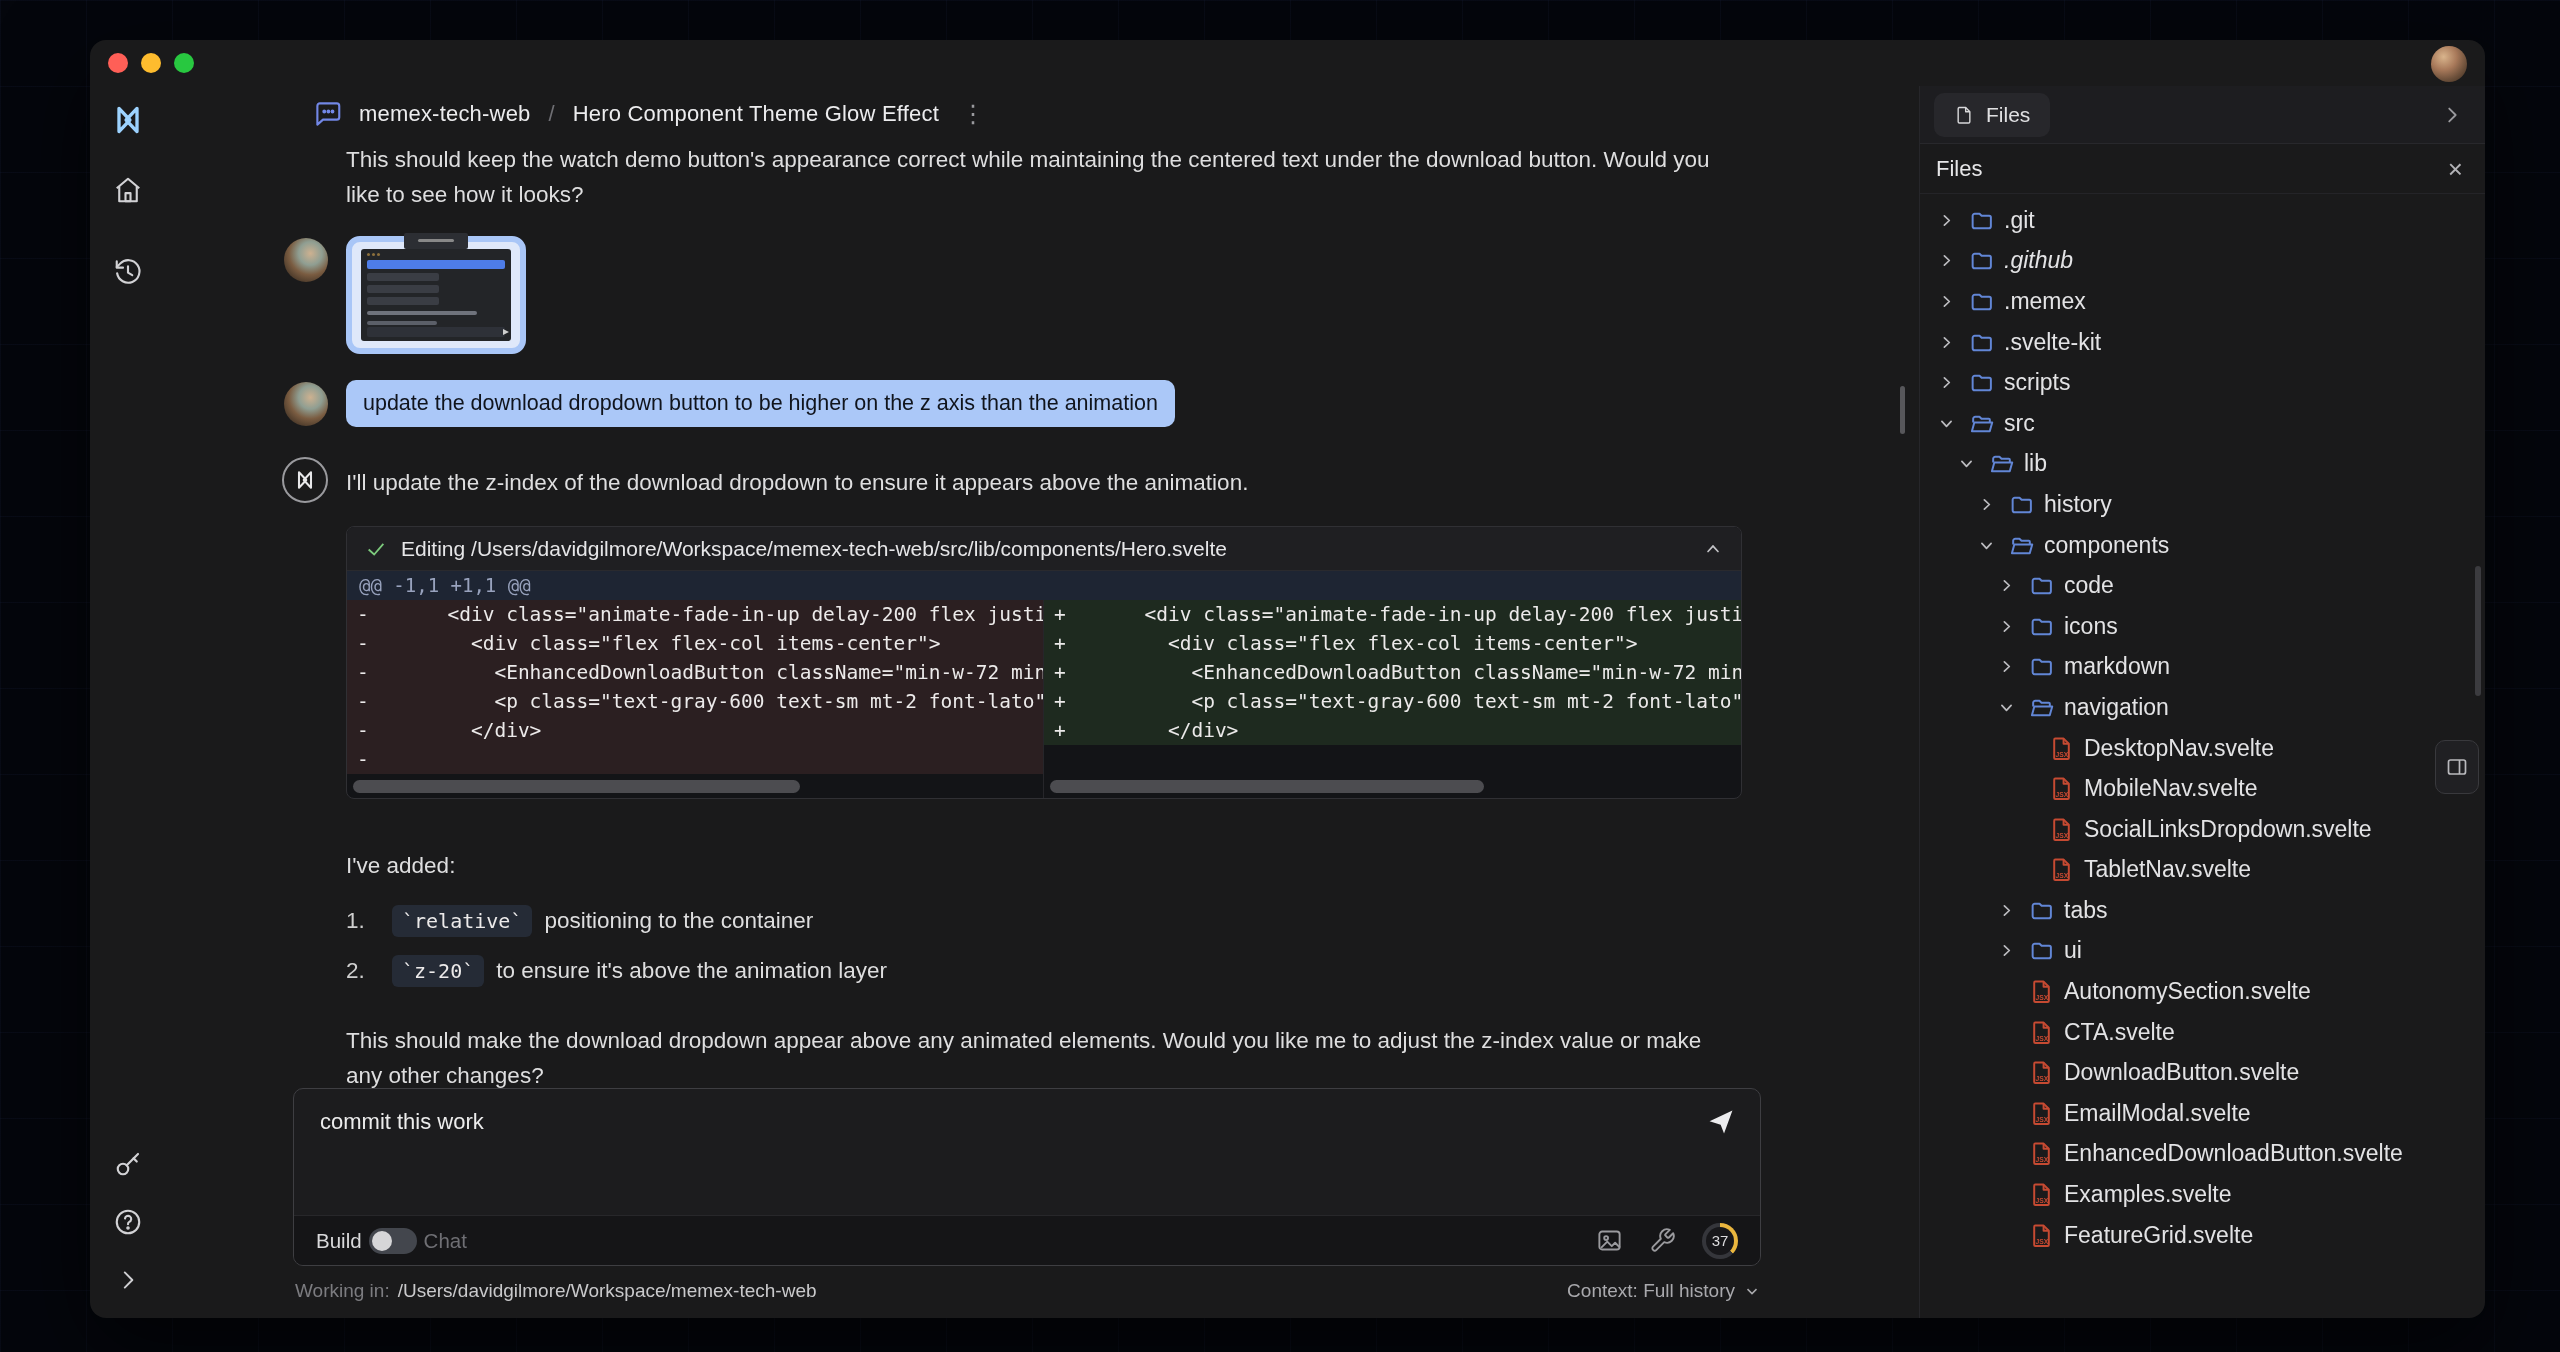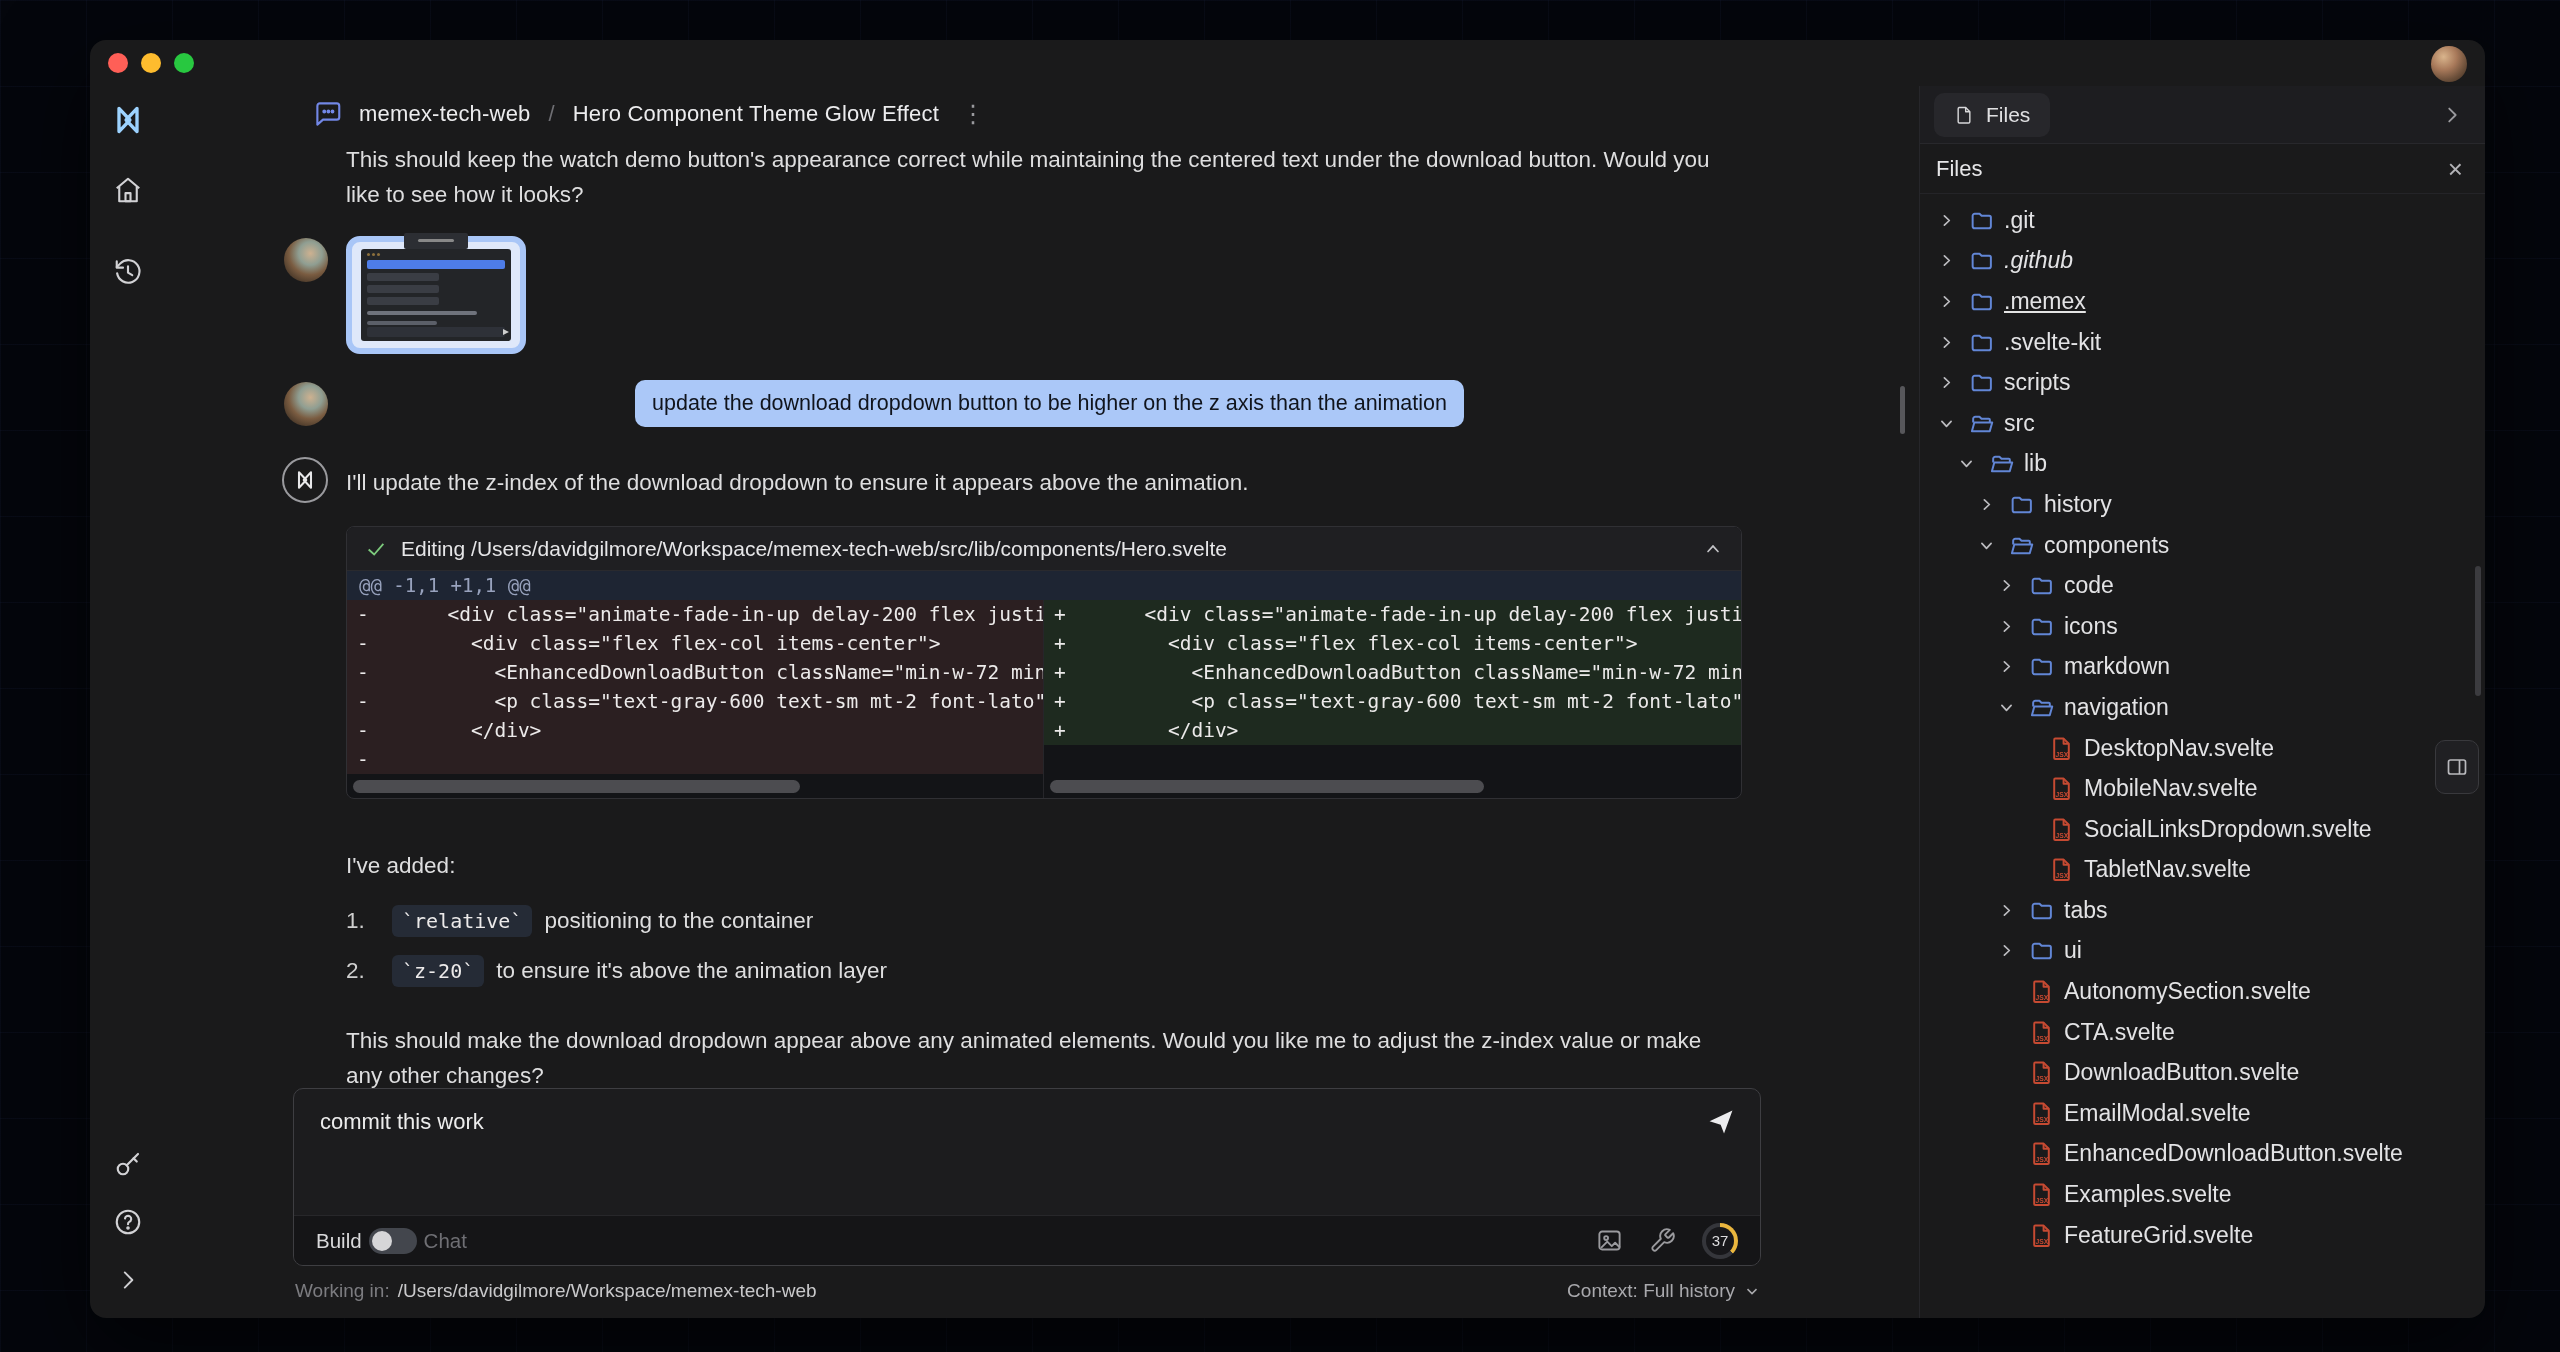--- a/index.html
+++ b/index.html
@@ -46,21 +46,21 @@
   .shot { width:100%; height:100%; background:#232528; border-radius:3px; padding:4px 6px; position:relative; }
   .shot .dots { display:flex; gap:2px; } .shot .dots i { width:3px; height:3px; border-radius:50%; background:#8b6f3c; }
   .shot .bluebar { height:9px; background:#4e7de8; border-radius:2px; margin-top:4px; }
   .shot .dd { width:72px; height:8px; background:#3a3d44; border-radius:2px; margin-top:4px; }
   .shot .tline { width:110px; height:4px; background:#6f737c; border-radius:2px; margin-top:6px; }
   .shot .tline.short { width:70px; background:#5b5f68; }
   .shot .inbar { position:absolute; left:6px; right:6px; bottom:4px; height:10px; background:#2e3138; border-radius:2px; }
   .shot .play { position:absolute; right:2px; bottom:6px; width:0; height:0; border-left:6px solid #cfcfcf; border-top:3.5px solid transparent; border-bottom:3.5px solid transparent; }
   .popup { position:absolute; left:50%; top:-16px; transform:translateX(-50%); width:64px; height:16px; background:#2c2e33; border-radius:2px; }
   .popup i { display:block; width:36px; height:3px; background:#888; border-radius:2px; margin:6px auto 0; }
-  .prompt-row { margin-top:26px;text-align:center; }
+  .prompt-row { margin-top:26px; }
   .prompt-chip { display:inline-block; background:#abc8f8; color:#10141c; font-size:21.5px; padding:11px 17px; border-radius:10px; }
   .assist-row { margin-top:38px; }
   .avatar-bot { position:absolute; left:-64px; top:-8px; width:46px; height:46px; border-radius:50%; border:2.5px solid #9a9a9e; display:grid; place-items:center; }
   
   .diff-card { margin-top:26px; width:1396px; border:1px solid #303034; border-radius:8px; overflow:hidden; background:#131417; }
   .diff-head { height:44px; background:#1f1f22; display:flex; align-items:center; gap:14px; padding:0 18px; border-bottom:1px solid #2a2a2e; }
   .diff-title { font-size:21px; color:#e6e6e8; flex:1; white-space:nowrap; overflow:hidden; }
   .hunk { height:29px; background:#1e2533; color:#98a2bd; font-family:"DejaVu Sans Mono", monospace; font-size:19px; line-height:29px; padding-left:12px; }
   .panes { display:flex; }
   .pane { width:50%; overflow:hidden; position:relative; }
@@ -391,21 +391,21 @@
                 <polyline points="9 5.5 16 12 9 18.5"></polyline>
               </svg>
             </span>
             <span class="tree-ico">
               <svg width="25" height="25" viewBox="0 0 24 24" fill="none" stroke="#6286d6" stroke-width="1.9" stroke-linejoin="round">
                 <path d="M3.5 7.5a2 2 0 0 1 2-2h4.6l2 2h7.4a1.5 1.5 0 0 1 1.5 1.5v8.5a2 2 0 0 1-2 2h-13.5a2 2 0 0 1-2-2z"></path>
               </svg>
             </span>
             <span class="tree-label">.github</span>
           </div>
-          <div class="tree-row" style="padding-left: 14px; text-decoration: underline;">
+          <div class="tree-row" style="padding-left: 14px;">
             <span class="tree-chev">
               <svg width="17" height="17" viewBox="0 0 24 24" fill="none" stroke="#bcbcc0" stroke-width="2.4" stroke-linecap="round" stroke-linejoin="round">
                 <polyline points="9 5.5 16 12 9 18.5"></polyline>
               </svg>
             </span>
             <span class="tree-ico">
               <svg width="25" height="25" viewBox="0 0 24 24" fill="none" stroke="#6286d6" stroke-width="1.9" stroke-linejoin="round">
                 <path d="M3.5 7.5a2 2 0 0 1 2-2h4.6l2 2h7.4a1.5 1.5 0 0 1 1.5 1.5v8.5a2 2 0 0 1-2 2h-13.5a2 2 0 0 1-2-2z"></path>
               </svg>
             </span>

